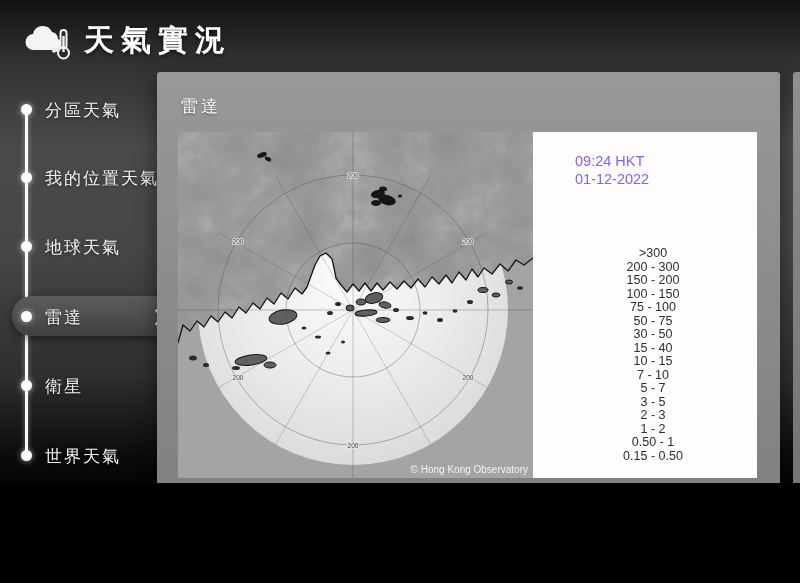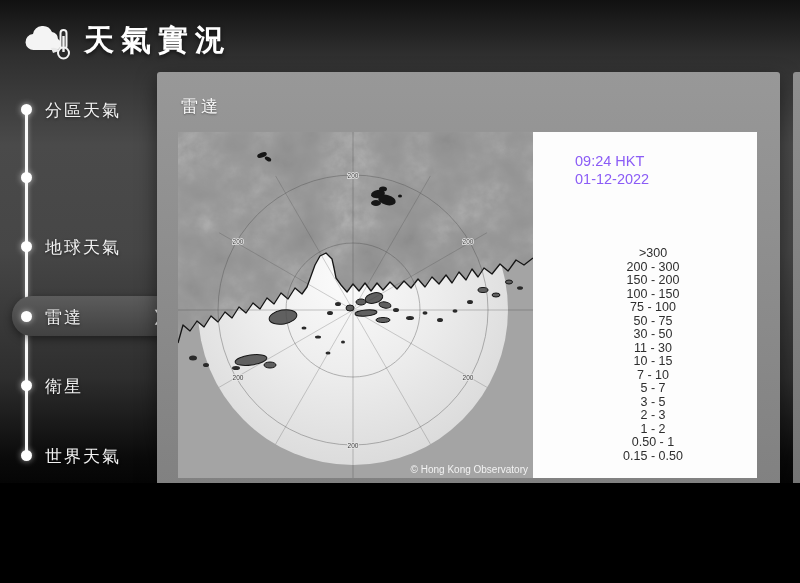--- a/index.html
+++ b/index.html
@@ -67,20 +67,21 @@
   <div class="app-title">天氣實況</div>
 
   <div id="sidebarNav">
     <div class="nav-line"></div>
   <div class="side-item" style="top: 89px;">
         <span class="dot"></span>
         <span class="lbl">分區天氣</span>
       </div>
       <div class="side-item" style="top: 157px;">
         <span class="dot"></span>
+        <span class="lbl">我的位置天氣</span>
       </div>
       <div class="side-item" style="top: 226px;">
         <span class="dot"></span>
         <span class="lbl">地球天氣</span>
       </div>
       <div class="side-item selected" style="top: 296px;">
         <span class="dot"></span>
         <span class="lbl">雷達</span>
         <span class="chev">❯</span>
       </div>
@@ -242,21 +243,21 @@
           <div class="row">
             <span class="sw" style="background: rgb(171, 171, 171);"></span>
             <span class="sl">50 - 75</span>
           </div>
           <div class="row">
             <span class="sw" style="background: rgb(192, 192, 192);"></span>
             <span class="sl">30 - 50</span>
           </div>
           <div class="row">
             <span class="sw" style="background: rgb(210, 210, 210);"></span>
-            <span class="sl">11 - 30</span>
+            <span class="sl">15 - 40</span>
           </div>
           <div class="row">
             <span class="sw" style="background: rgb(226, 226, 226);"></span>
             <span class="sl">10 - 15</span>
           </div>
           <div class="row">
             <span class="sw" style="background: rgb(212, 212, 212);"></span>
             <span class="sl">7 - 10</span>
           </div>
           <div class="row">

